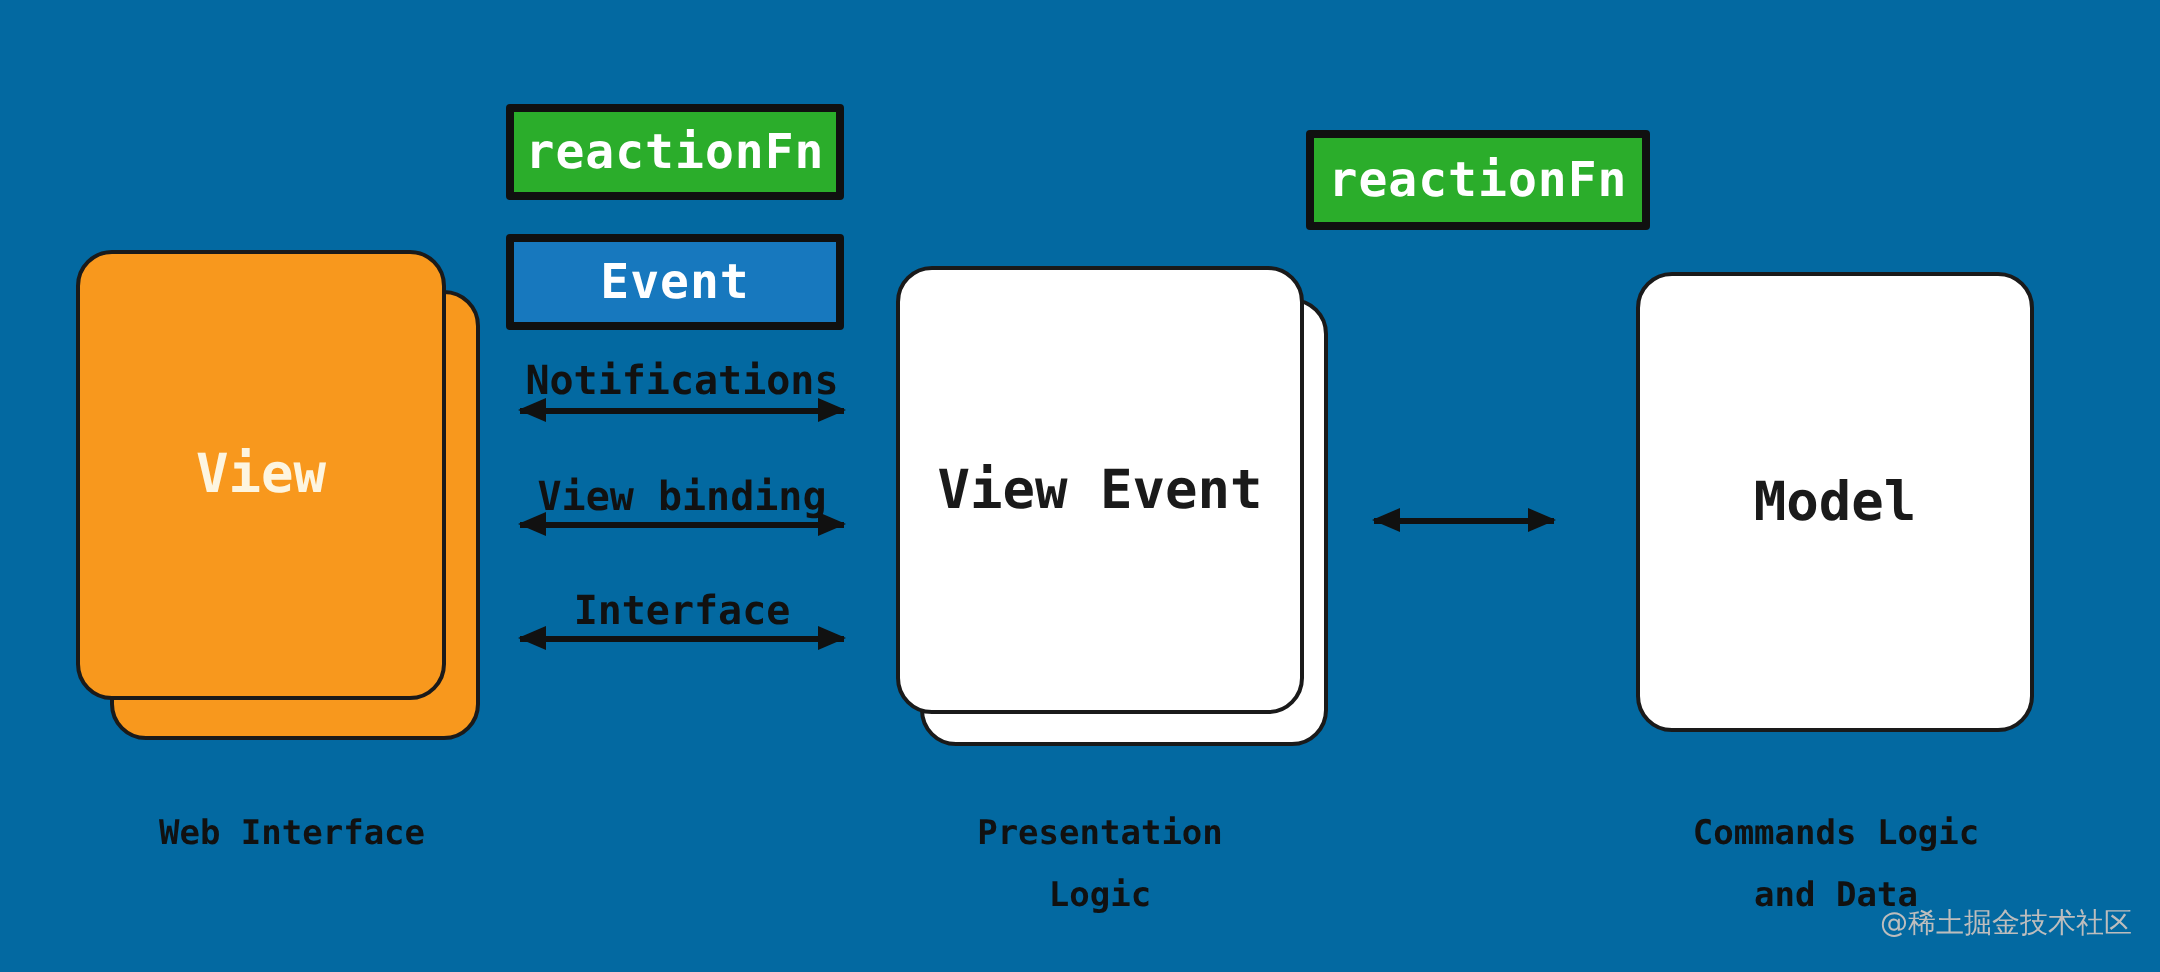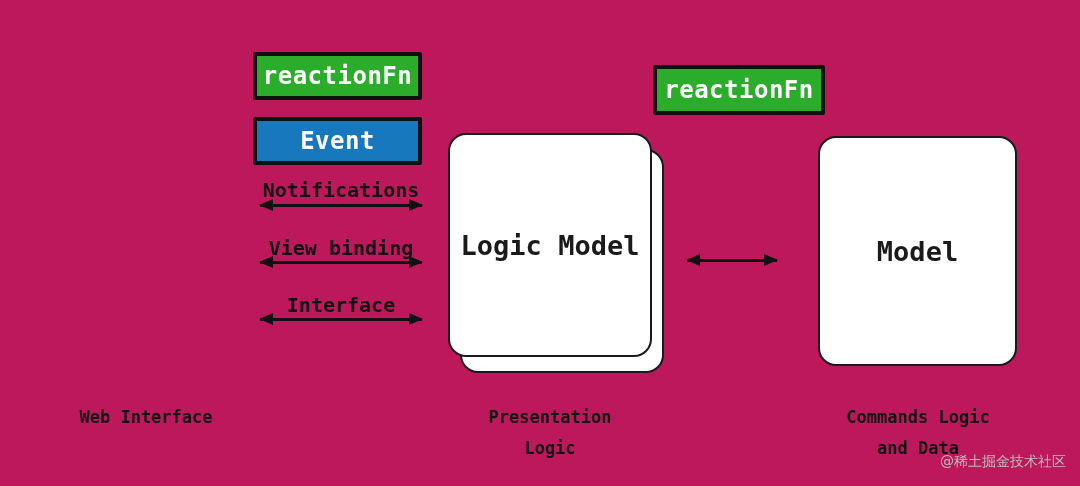--- a/index.html
+++ b/index.html
@@ -1,17 +1,17 @@
 <!DOCTYPE html>
 <html style="--orange: #f8981d; --green: #2bad2b; --blue: #1778be; --ink: #111111; --card_text_light: #fdf5e0; --watermark: #bdbdbd;"><head>
 <meta charset="utf-8">
 <style>
   html,body { margin:0; padding:0; background:#ffffff; }
   .canvas {
-    position:relative; width:1080px; height:486px; background:#be185d;
+    position:relative; width:1080px; height:486px; background:#0369a1;
     font-family:"DejaVu Sans Mono","Liberation Mono",monospace; overflow:hidden;
   }
   
   .badge {
     position:absolute; display:flex; align-items:center; justify-content:center;
     border:4px solid #101010; border-radius:2px; color:#ffffff;
     font-size:24px; font-weight:bold; letter-spacing:0.5px; box-sizing:border-box;
   }
   .badge.green { background:var(--green,#2bad2b); }
   .badge.blue  { background:var(--blue,#1778be); }
@@ -52,35 +52,41 @@
 <body>
 
 <div class="canvas">
 
   <div class="badge green" style="left:253px; top:52px; width:169px; height:48px;">reactionFn</div>
 
   <div class="badge blue" style="left:253px; top:117px; width:169px; height:48px;">Event</div>
 
   <div class="badge green" style="left:653px; top:65px; width:172px; height:50px;">reactionFn</div>
 
+  <div class="stack" style="left:38px; top:125px; width:202px; height:245px;">
+    <div class="card orange" style="left:17px; top:20px; width:185px; height:225px;"></div>
+    <div class="card orange" style="left:0; top:0; width:185px; height:225px;">
+      <span class="card-title light">View</span>
+    </div>
+  </div>
   <div class="caption" style="left:21px; top:402px; width:250px;">Web Interface</div>
 
   <div class="link-label" style="left:260px; top:178px; width:162px;">Notifications</div>
   <div class="arrow" style="left:260px; top:204px; width:162px;"></div>
 
   <div class="link-label" style="left:260px; top:236px; width:162px;">View binding</div>
   <div class="arrow" style="left:260px; top:261px; width:162px;"></div>
 
   <div class="link-label" style="left:260px; top:293px; width:162px;">Interface</div>
   <div class="arrow" style="left:260px; top:318px; width:162px;"></div>
 
   <div class="stack" style="left:448px; top:133px; width:216px; height:240px;">
     <div class="card white" style="left:12px; top:16px; width:204px; height:224px;"></div>
     <div class="card white" style="left:0; top:0; width:204px; height:224px;">
-      <span class="card-title">Logic Model</span>
+      <span class="card-title">View Event</span>
     </div>
   </div>
   <div class="caption" style="left:425px; top:402px; width:250px;">Presentation
 Logic</div>
 
   <div class="arrow" style="left:687px; top:259px; width:90px;"></div>
 
   <div class="stack" style="left:818px; top:136px; width:229px; height:230px;">
     <div class="card white" style="left:0; top:0; width:199px; height:230px;">
       <span class="card-title">Model</span>

